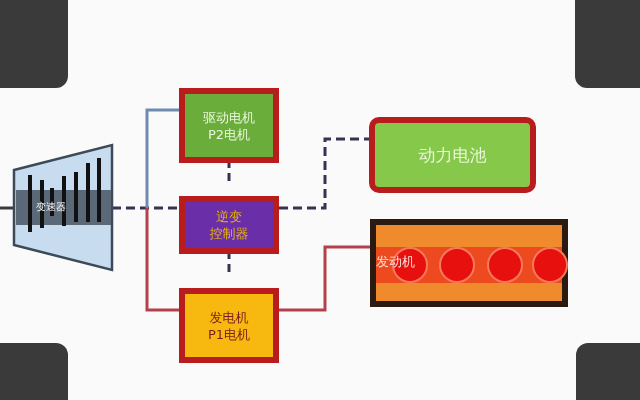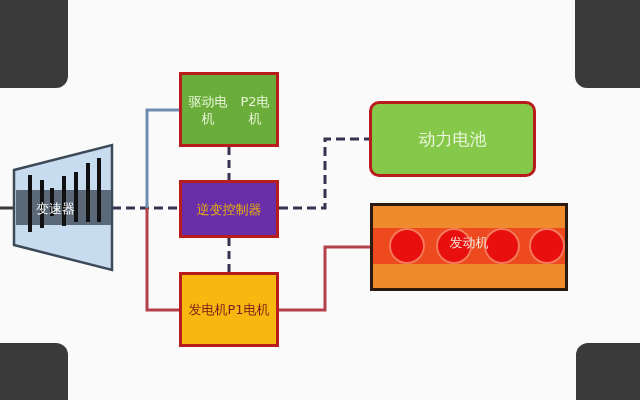--- a/index.html
+++ b/index.html
@@ -13,42 +13,42 @@
   }
   #wheel-tl { left:-20px; top:-20px; width:88px; height:108px; }
   #wheel-tr { left:575px; top:-20px; width:90px; height:108px; }
   #wheel-bl { left:-20px; top:343px; width:88px; height:80px; }
   #wheel-br { left:576px; top:343px; width:90px; height:80px; }
 
   svg.wires { position:absolute; left:0; top:0; }
 
   .box {
     position:absolute; box-sizing:border-box;
-    border:3px solid #b91c1c;
-    display:flex; flex-direction:row; align-items:center; justify-content:center;
-    text-align:center; font-size:13px; line-height:17px; color:#f0f0f0;
+    border:6px solid #b91c1c;
+    display:flex; flex-direction:column; align-items:center; justify-content:center;
+    text-align:center; font-size:13px; line-height:17px; color:#f0f0f0;margin-top:16px;
   }
   #box-drive { left:179px; top:72px; width:100px; height:75px; background:#6aad3a; color:#e8f5d8; }
   #box-inverter { left:179px; top:180px; width:100px; height:58px; background:#6a2fa8; color:#eab308; }
   #box-gen { left:179px; top:272px; width:100px; height:75px; background:#f7b90f; color:#7f1d1d; }
   #box-battery { left:369px; top:101px; width:167px; height:76px; background:#86c84a; border-radius:10px; color:#e9f6dc; font-size:17px; }
   #box-engine { left:370px; top:203px; width:198px; height:88px; background:#ef8a2d; border-color:#2a1a10; }
   .engine-band {
     position:absolute; left:0; right:0; top:22px; height:36px; background:#ee4a1f;
   }
   .cyl {
     position:absolute; top:22px; width:32px; height:32px; border-radius:50%;
     background:#e80f0f; border:2px solid #f47a5a;
   }
   .engine-label {
-    position:absolute; left:0; right:0; top:28px; text-align:center;
+    position:absolute; left:0; right:0; top:28px; text-align:left;
     color:#f6e0d6; font-size:13px; z-index:2;
   }
   .gearbox-label {
-    position:absolute; left:36px; top:200px; font-size:13px; color:#ffffff; z-index:3;
+    position:absolute; left:36px; top:200px; font-size:10px; color:#ffffff; z-index:3;
   }
 </style>
 </head>
 <body>
 
 <div class="wheel" id="wheel-tl"></div>
 <div class="wheel" id="wheel-tr"></div>
 <div class="wheel" id="wheel-bl"></div>
 <div class="wheel" id="wheel-br"></div>
 

